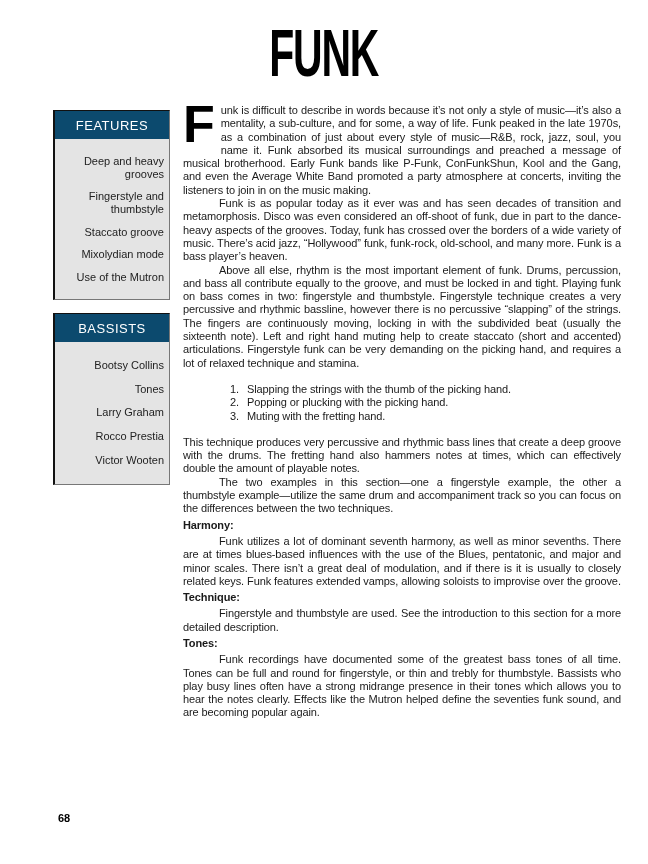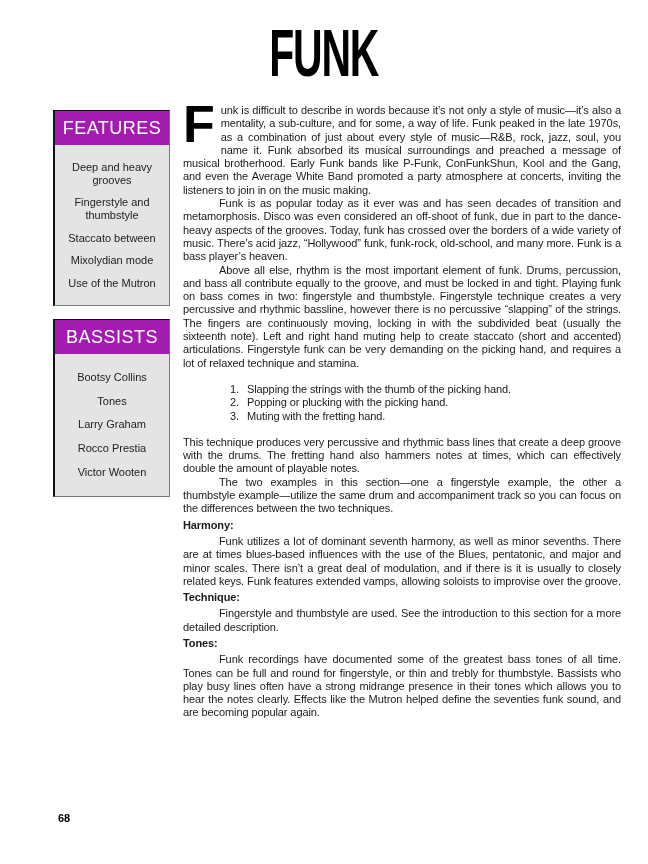--- a/index.html
+++ b/index.html
@@ -13,26 +13,26 @@
     display:inline-block; font-weight:bold; font-size:66px; line-height:1;
     letter-spacing:-2px; transform:scaleX(0.62); transform-origin:center; color:#000;
   }
   
   .sidebar { position:absolute; left:53px; top:110px; width:117px; }
   .infobox {
     background:#e4e4e4; border:1px solid #777; border-left:2px solid #111;
     border-top:1px solid #111; margin-bottom:13px; box-sizing:border-box;
   }
   .infobox-header {
-    background:#a21caf; color:#fff; text-align:center;
-    font-size:18px; letter-spacing:0.5px; padding:7px 0 6px 0;
+    background:#0c4a6e; color:#fff; text-align:center;
+    font-size:13px; letter-spacing:0.5px; padding:7px 0 6px 0;
   }
   .infobox-body {
     display:flex; flex-direction:column; justify-content:space-evenly;
-    text-align:center; font-size:11px; line-height:13px; padding:6px 5px; color:#222;
+    text-align:right; font-size:11px; line-height:13px; padding:6px 5px; color:#222;
   }
   .infobox-body.features { min-height:148px; }
   .infobox-body.bassists { min-height:130px; }
   
   .article {
     position:absolute; left:183px; top:104px; width:438px;
     font-size:11px; line-height:13.3px; text-align:justify; color:#1a1a1a;
     letter-spacing:-0.1px;
   }
   .para { margin:0; }
@@ -58,21 +58,21 @@
     <span class="title-inner">FUNK</span>
   </h1>
 
   <aside class="sidebar">
 
     <div class="infobox">
       <div class="infobox-header">FEATURES</div>
       <div class="infobox-body features">
         <div class="infobox-item">Deep and heavy grooves</div>
         <div class="infobox-item">Fingerstyle and thumbstyle</div>
-        <div class="infobox-item">Staccato between</div>
+        <div class="infobox-item">Staccato groove</div>
         <div class="infobox-item">Mixolydian mode</div>
         <div class="infobox-item">Use of the Mutron</div>
       </div>
     </div>
 
     <div class="infobox">
       <div class="infobox-header">BASSISTS</div>
       <div class="infobox-body bassists">
         <div class="infobox-item">Bootsy Collins</div>
         <div class="infobox-item">Tones</div>

